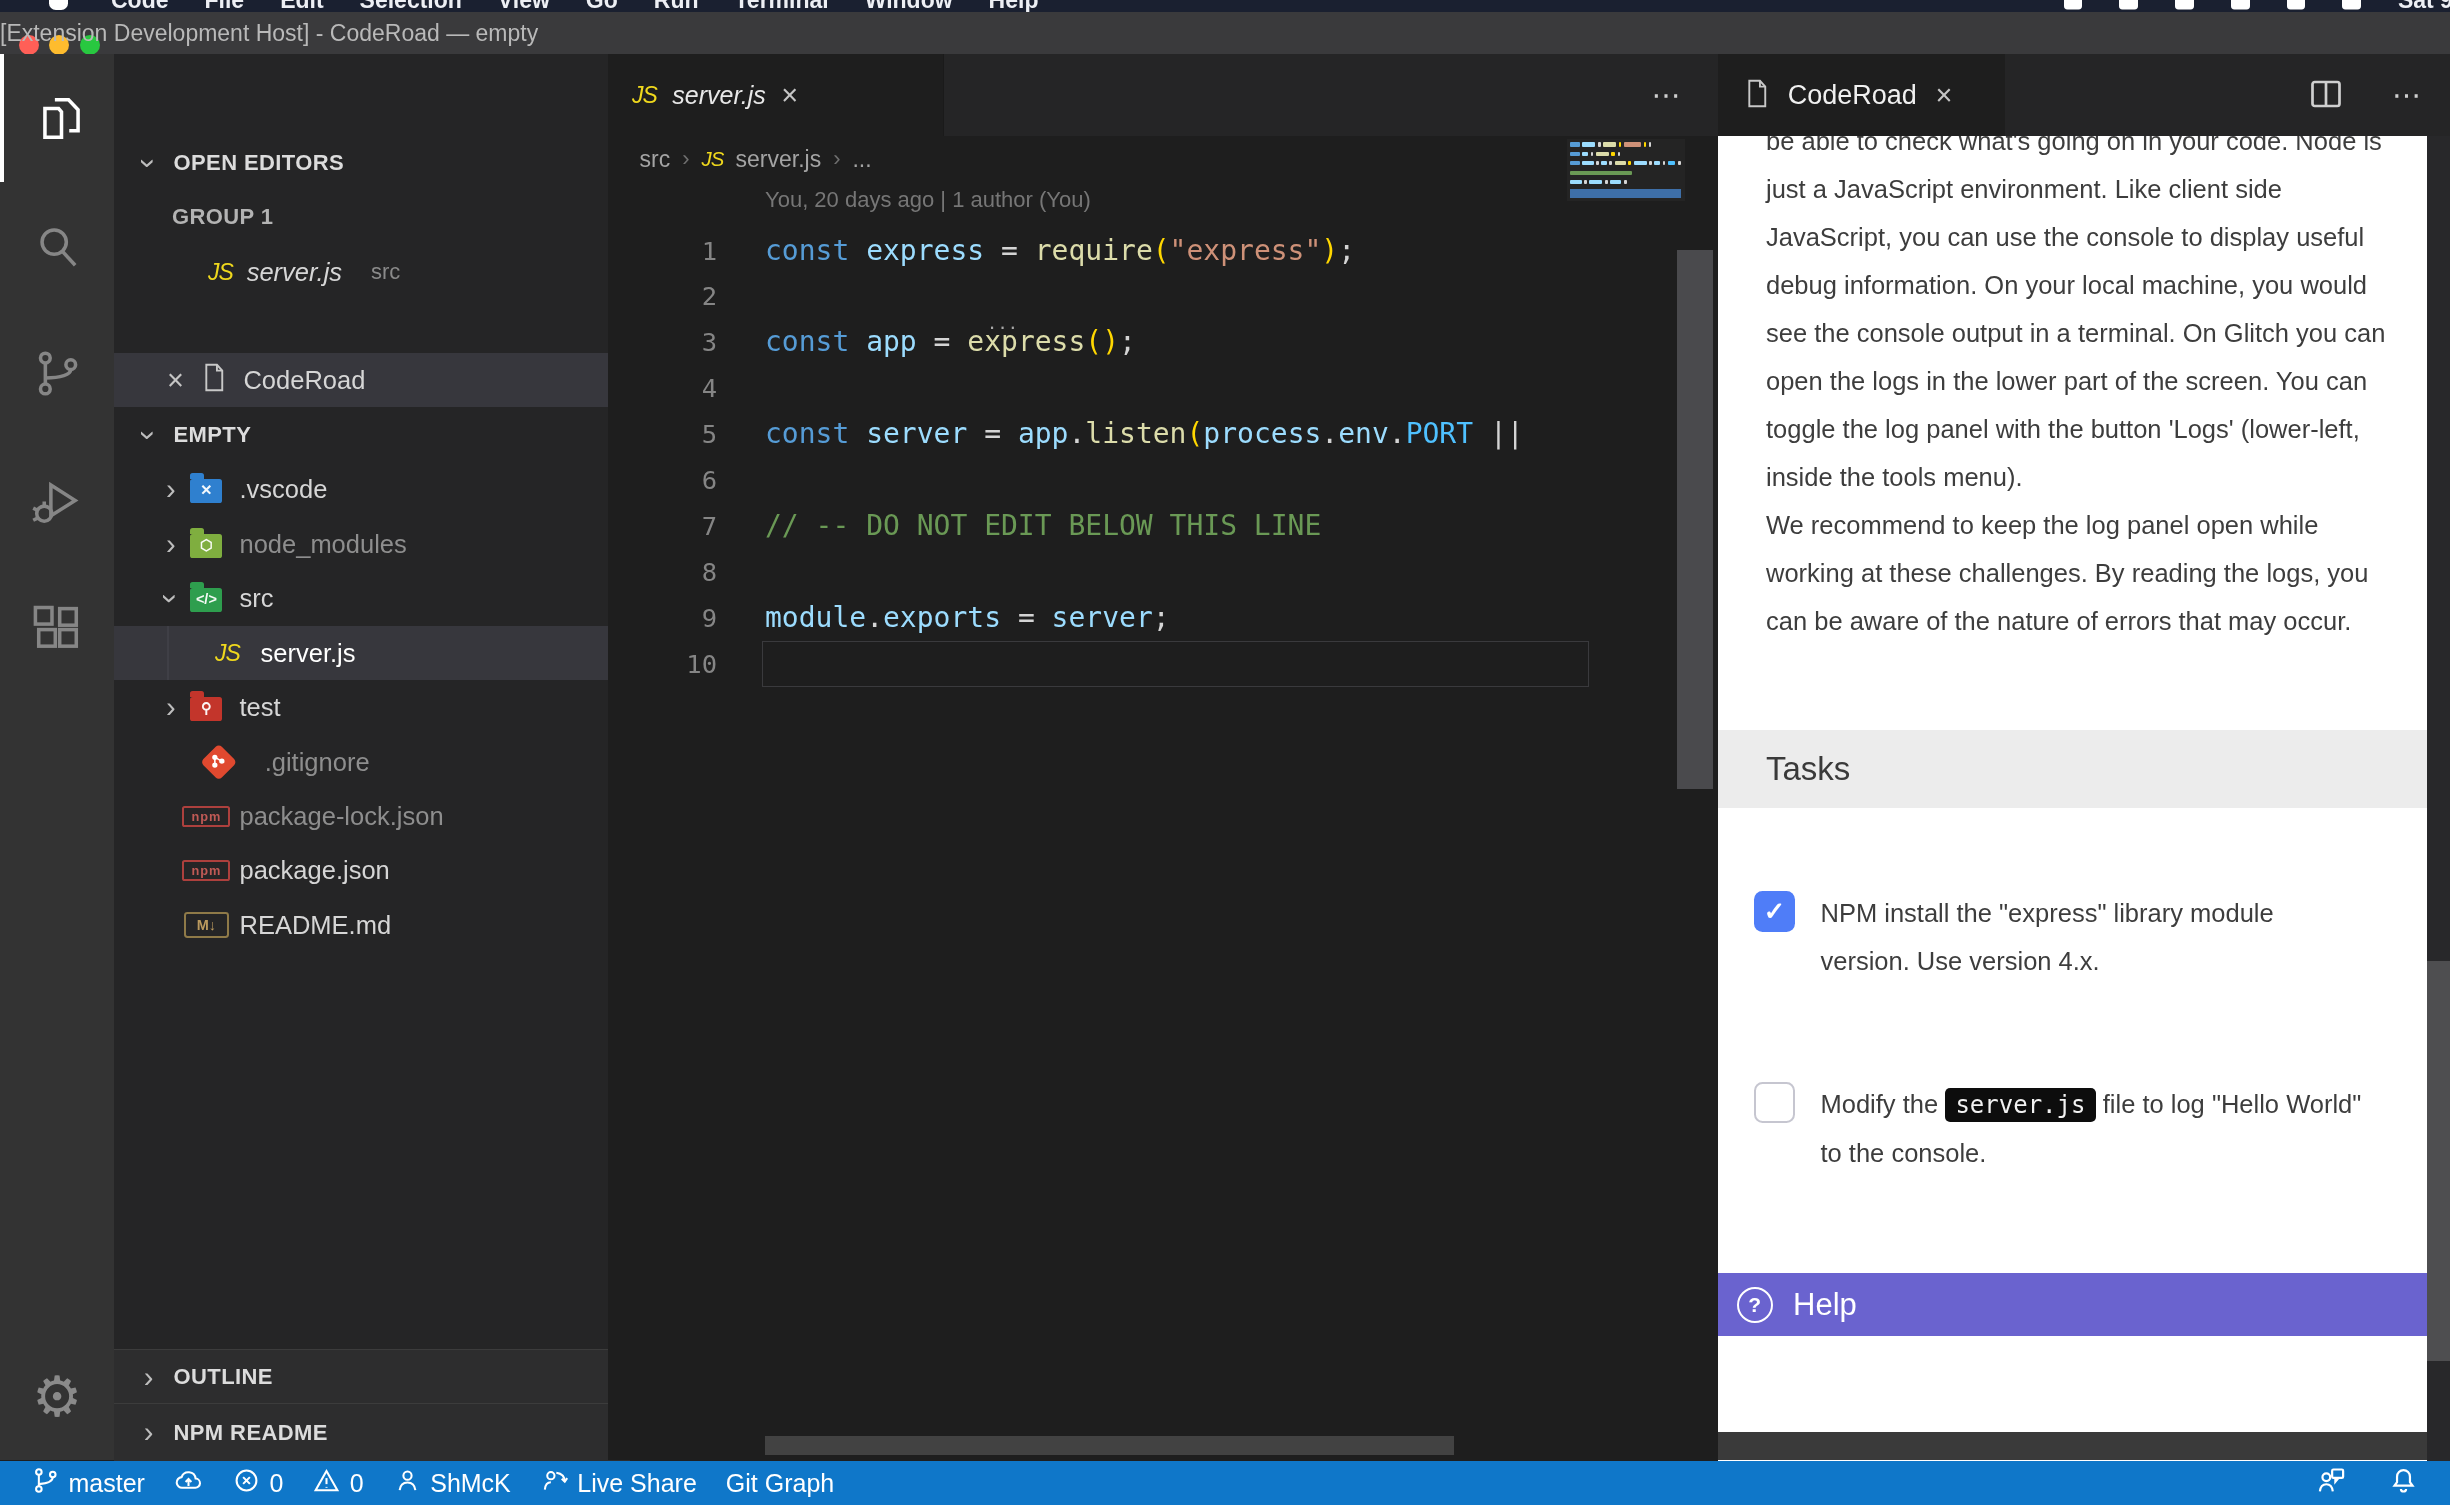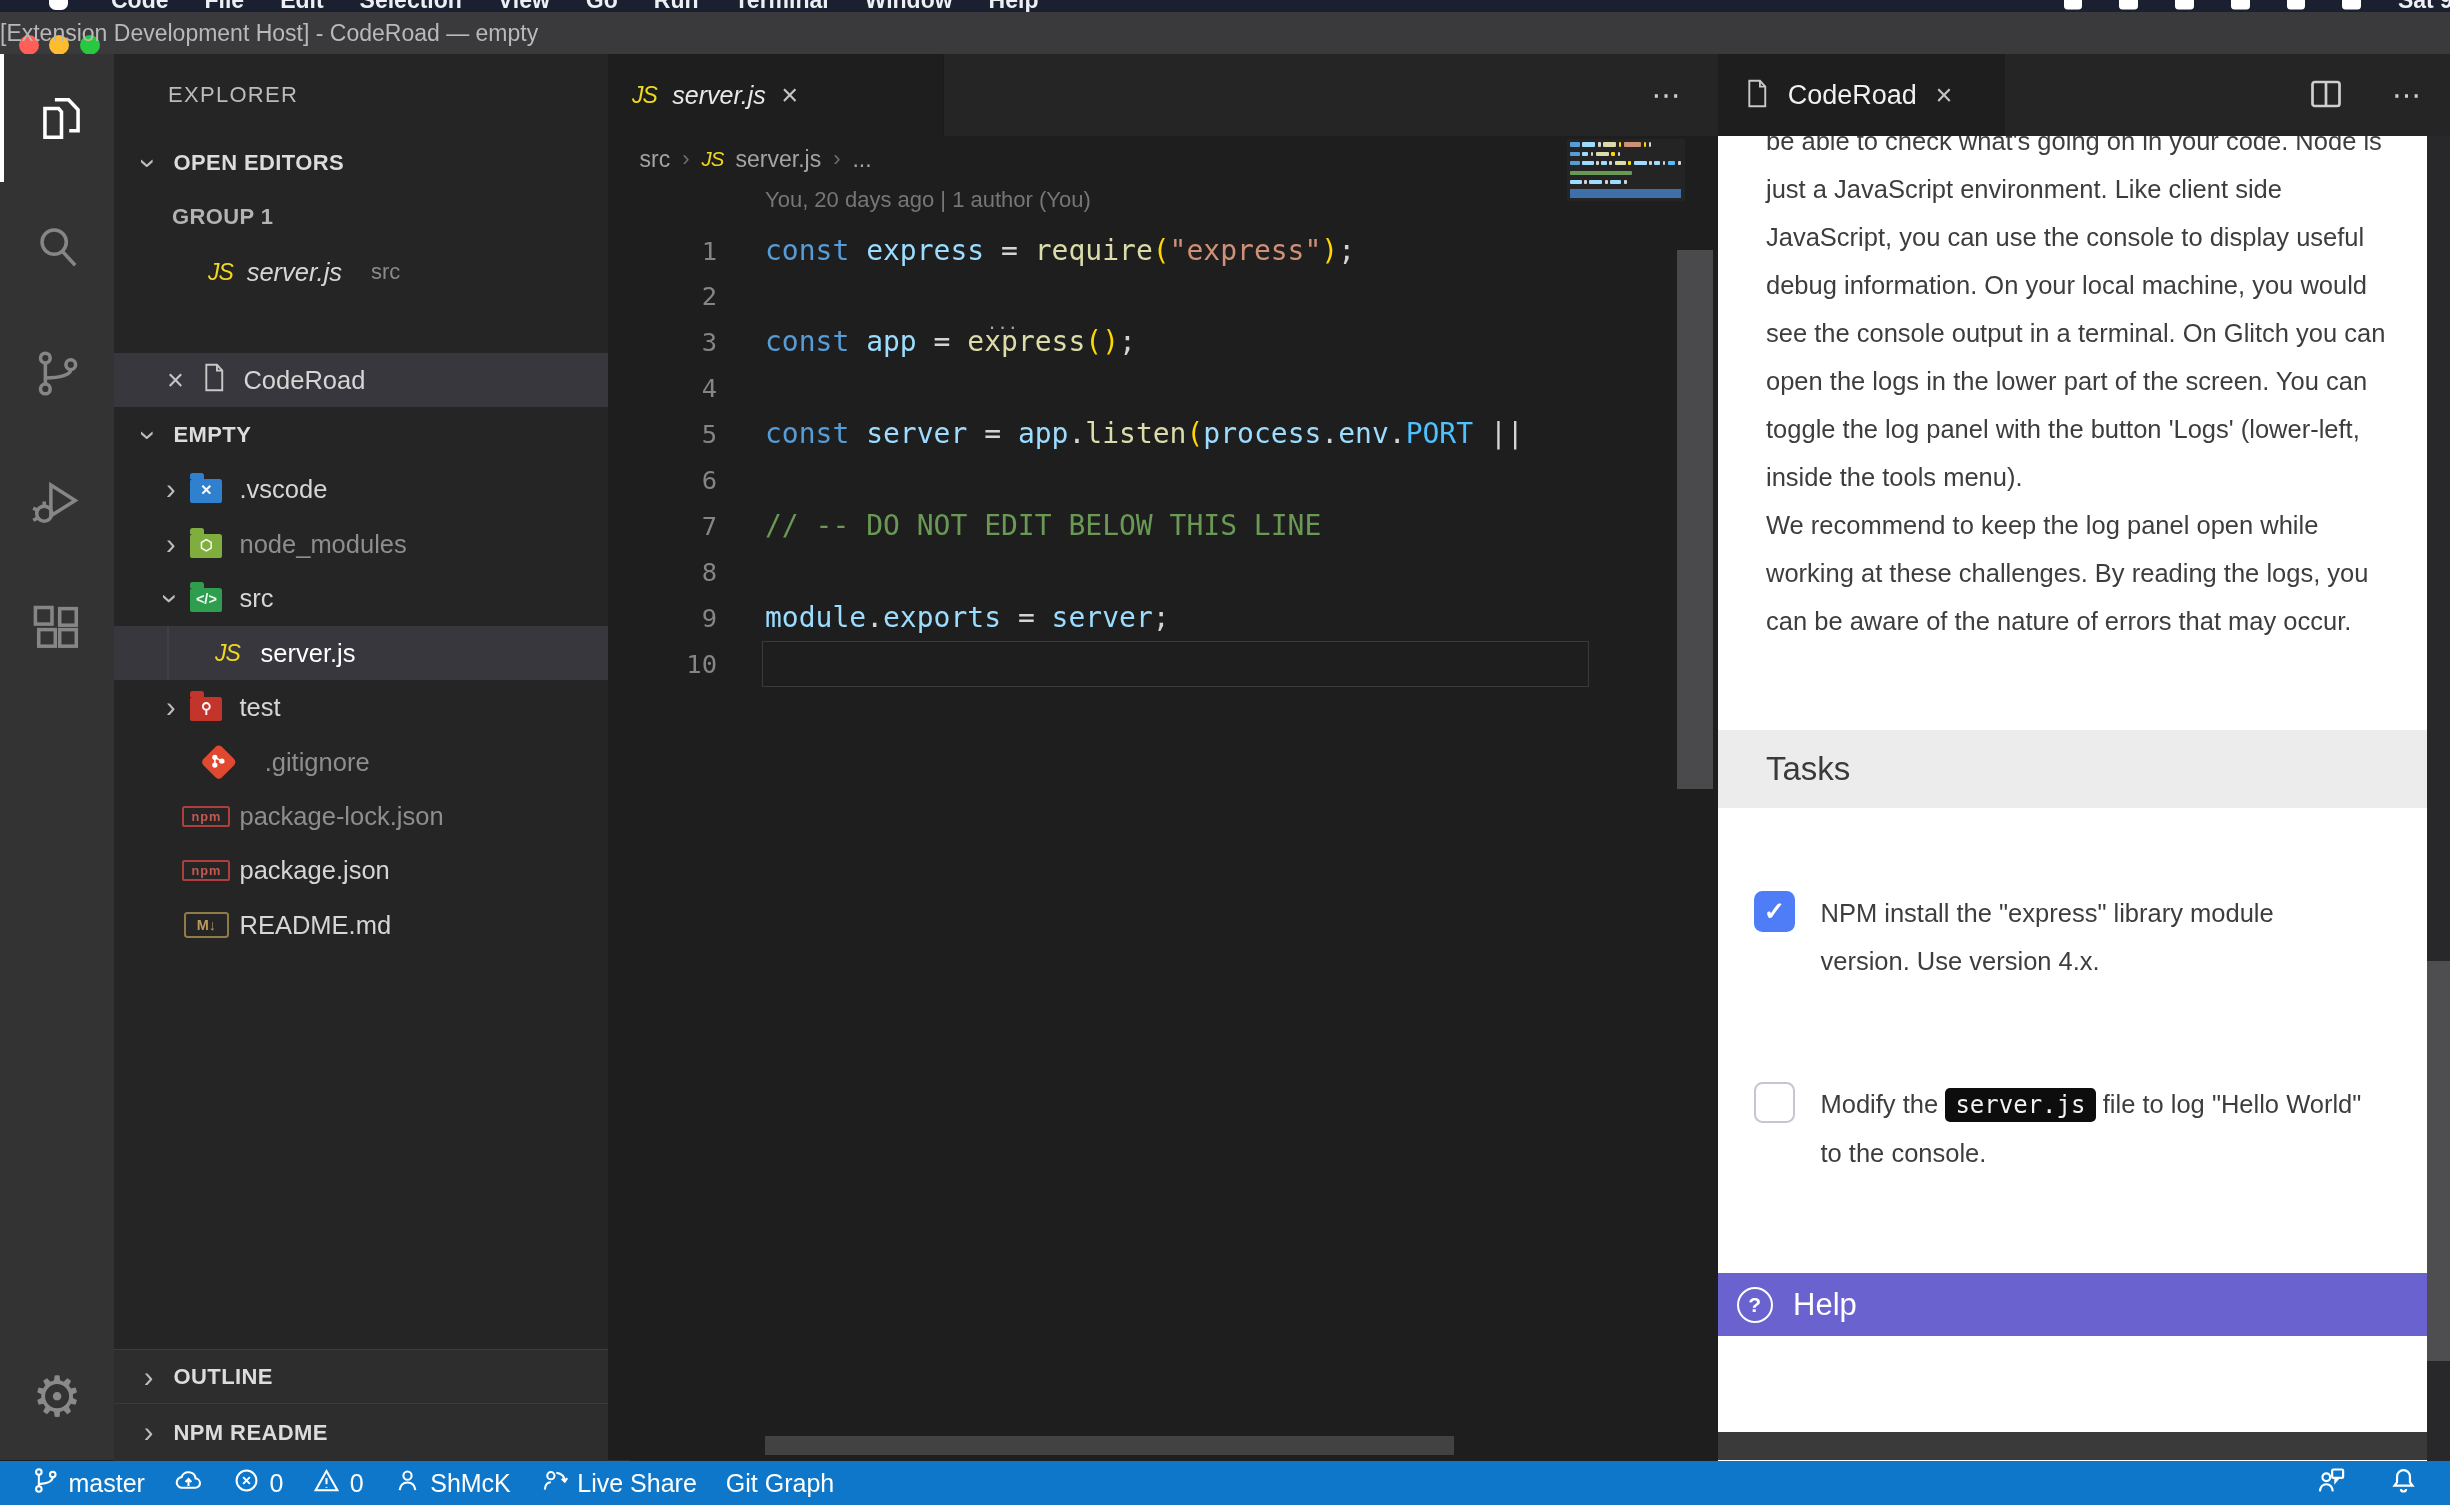--- a/index.html
+++ b/index.html
@@ -197,23 +197,20 @@
           <rect x="13" y="3" width="7.5" height="7.5"></rect>
           <rect x="2" y="2.5" width="7.5" height="7.5"></rect>
         </svg>
     </div>
     <div class="abitem" style="top:1279px">
       <span class="gearglyph">⚙</span>
     </div>
   </div>
 
   <div class="sidebar">
-    <div class="srow sb-header" style="top:0">
-      <span>EXPLORER</span>
-    </div>
     <div class="srow secrow" style="top:82px;padding-left:22px;">
       <span class="chev exp">›</span>
       <span style="margin-left:12px">OPEN EDITORS</span>
     </div>
     <div class="srow grouplabel" style="top:136px">
       <span>GROUP 1</span>
     </div>
     <div class="srow" style="top:191px;padding-left:94px;gap:13.6px;">
       <span class="jsbadge">JS</span>
       <span class="fname ital">server.js</span>

